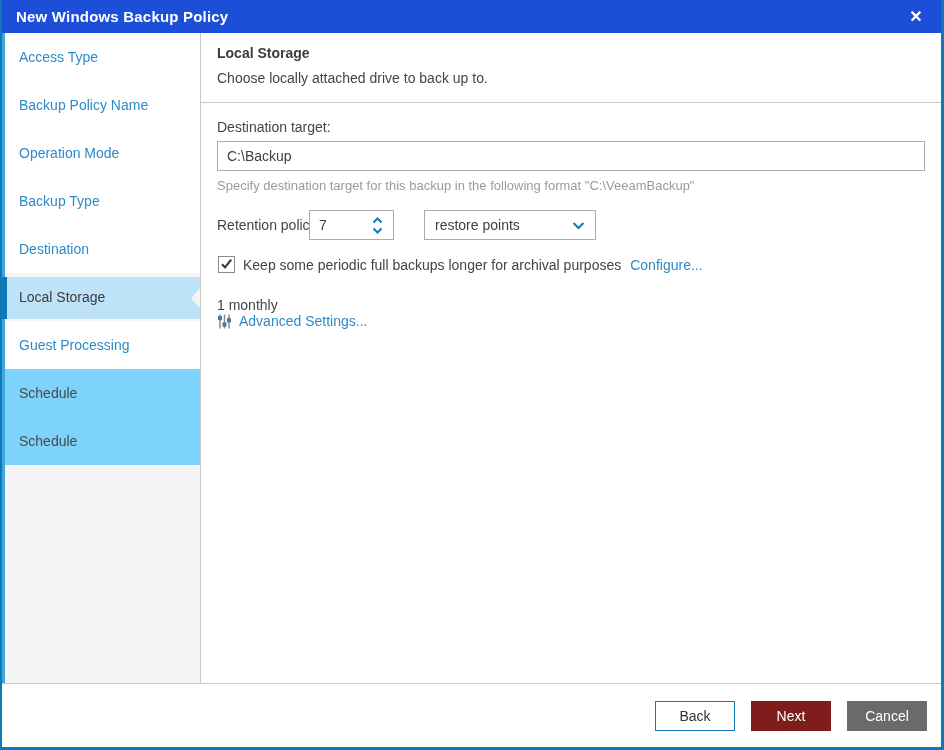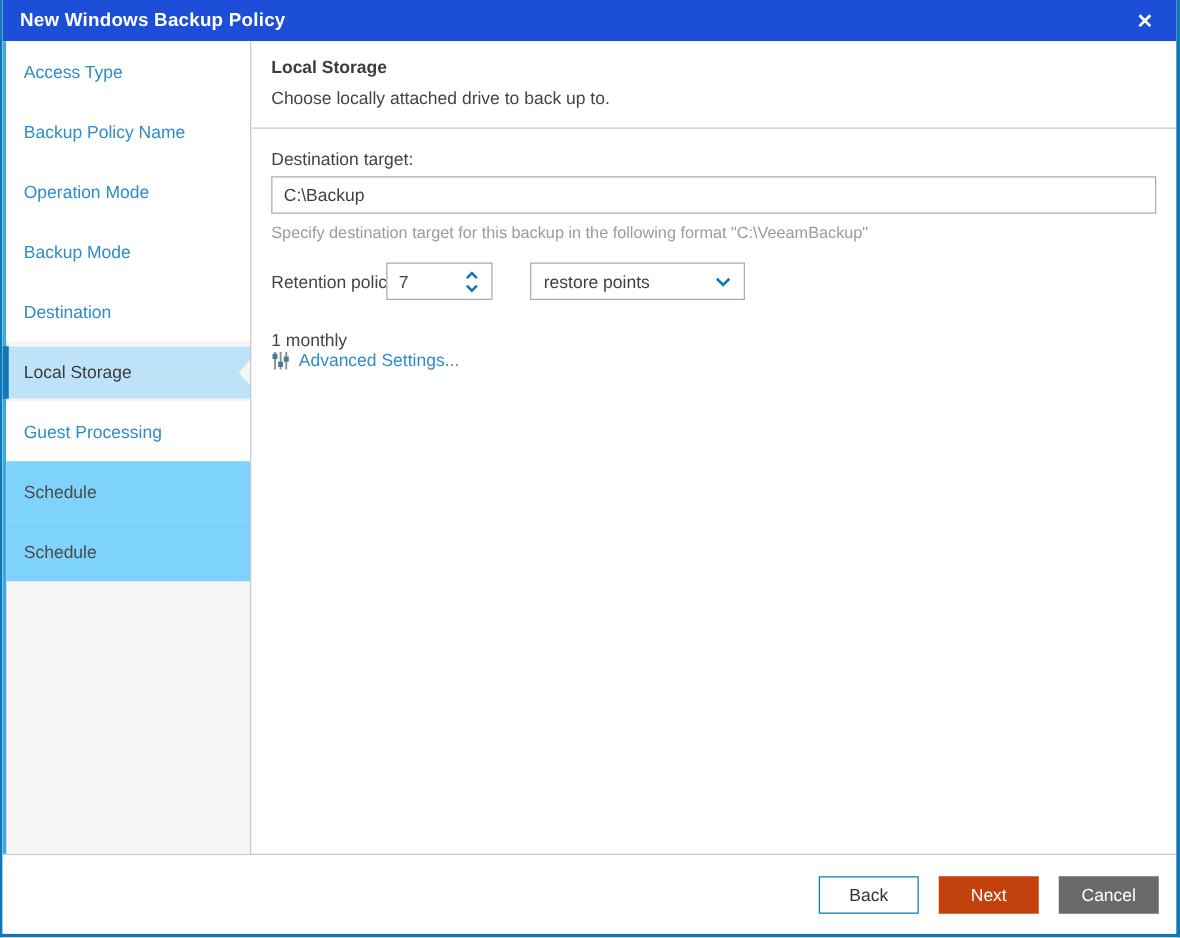--- a/index.html
+++ b/index.html
@@ -88,21 +88,21 @@
   
   .footer {
     flex:0 0 64px; border-top:1px solid #C9C9C9; background:#fff;
     display:flex; align-items:center; justify-content:flex-end; gap:16px; padding-right:14px;
   }
   .btn {
     width:80px; height:30px; font-family:"Liberation Sans", sans-serif; font-size:14px;
     display:flex; align-items:center; justify-content:center; cursor:pointer; border:1px solid transparent;
   }
   .btn-back { background:#fff; border:1px solid #1178B7; color:#333; }
-  .btn-next { background:#c2410c; color:#fff; }
+  .btn-next { background:#7f1d1d; color:#fff; }
   .btn-cancel { background:#6A6A6A; color:#fff; }
 </style>
 </head>
 <body>
 
 <div class="window">
 
   <div class="titlebar">
     <span class="title">New Windows Backup Policy</span>
     <span class="close">✕</span>
@@ -114,21 +114,21 @@
       <div class="step link">
         <span class="lbl">Access Type</span>
       </div>
       <div class="step link">
         <span class="lbl">Backup Policy Name</span>
       </div>
       <div class="step link">
         <span class="lbl">Operation Mode</span>
       </div>
       <div class="step link">
-        <span class="lbl">Backup Mode</span>
+        <span class="lbl">Backup Type</span>
       </div>
       <div class="step link">
         <span class="lbl">Destination</span>
       </div>
       <div class="step current">
         <span class="hl"></span>
         <span class="lbl">Local Storage</span>
       </div>
       <div class="step link">
         <span class="lbl">Guest Processing</span>
@@ -165,20 +165,29 @@
           </span>
         </div>
         <div class="select">
           <span class="sval">restore points</span>
           <svg width="13" height="9" viewBox="0 0 13 9">
               <polyline points="1.5,2 6.5,7 11.5,2" fill="none" stroke="#1178B7" stroke-width="2"></polyline>
             </svg>
         </div>
       </div>
 
+      <div class="checkbox-row">
+        <span class="checkbox">
+          <svg width="13" height="12" viewBox="0 0 13 12">
+              <path d="M2 6.2 L5 9.4 L11.2 1.6" fill="none" stroke="#3A3A3A" stroke-width="2.2"></path>
+            </svg>
+        </span>
+        <span class="cb-label">Keep some periodic full backups longer for archival purposes</span>
+        <span class="link-text">Configure...</span>
+      </div>
 
       <div class="monthly">1 monthly</div>
 
       <div class="advanced-row">
         <svg width="15" height="15" viewBox="0 0 15 15">
           <g stroke="#8C8C8C" stroke-width="1.5">
             <line x1="3" y1="0.5" x2="3" y2="14.5"></line>
             <line x1="7.5" y1="0.5" x2="7.5" y2="14.5"></line>
             <line x1="12" y1="0.5" x2="12" y2="14.5"></line>
           </g>

